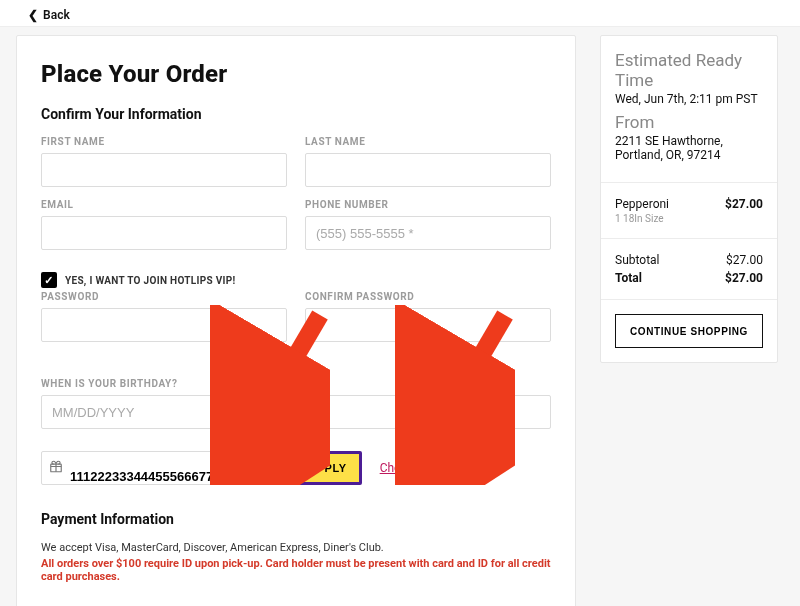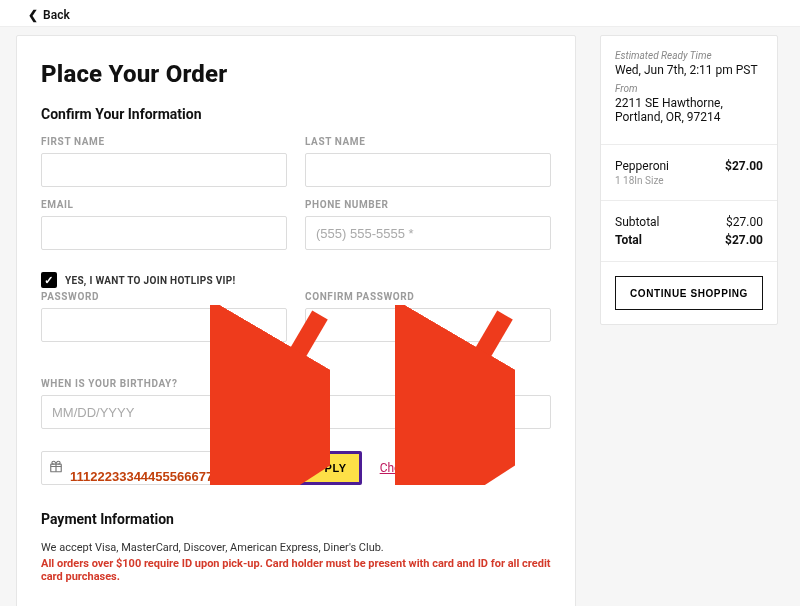--- a/index.html
+++ b/index.html
@@ -113,21 +113,21 @@
     color: #888; font-size: 14px;
   }
   .gift-inp {
     width: 100%;
     height: 34px;
     border: 1px solid #dcdcdc;
     border-radius: 2px;
     padding: 16px 10px 0 28px;
     font-size: 13px;
     font-weight: 600;
-    color: #c2410c;
+    color: #000000;
   }
   .btn {
     height: 34px;
     min-width: 60px;
     padding: 0 12px;
     background: #fde047;
     border: 3px solid #4c1d95;
     border-radius: 2px;
     font-size: 11px;
     font-weight: 700;
@@ -153,21 +153,21 @@
     margin-top: 3px;
     font-weight: bold;
   }
 
   
   .side {
     width: 178px;
     font-size: 12px;
   }
   .side-pad { padding: 14px 14px; }
-  .side-lbl { color: #888; font-size: 10px; margin-bottom: 2px; font-style: italic; }
+  .side-lbl { color: #888; font-size: 17px; margin-bottom: 2px; }
   .side-strong { color:#111; font-size: 12px; font-weight:400; margin-bottom: 6px; }
   .hr { border-top:1px solid #ececec; }
   .row-sb { display:flex; justify-content:space-between; align-items:baseline; }
   .item-sub { color:#999; font-size:10px; margin-top:2px; }
   .tot { font-weight:700; }
   .btn-wide {
     width: 100%;
     height: 34px;
     background:#fff;
     border:1px solid #111;

